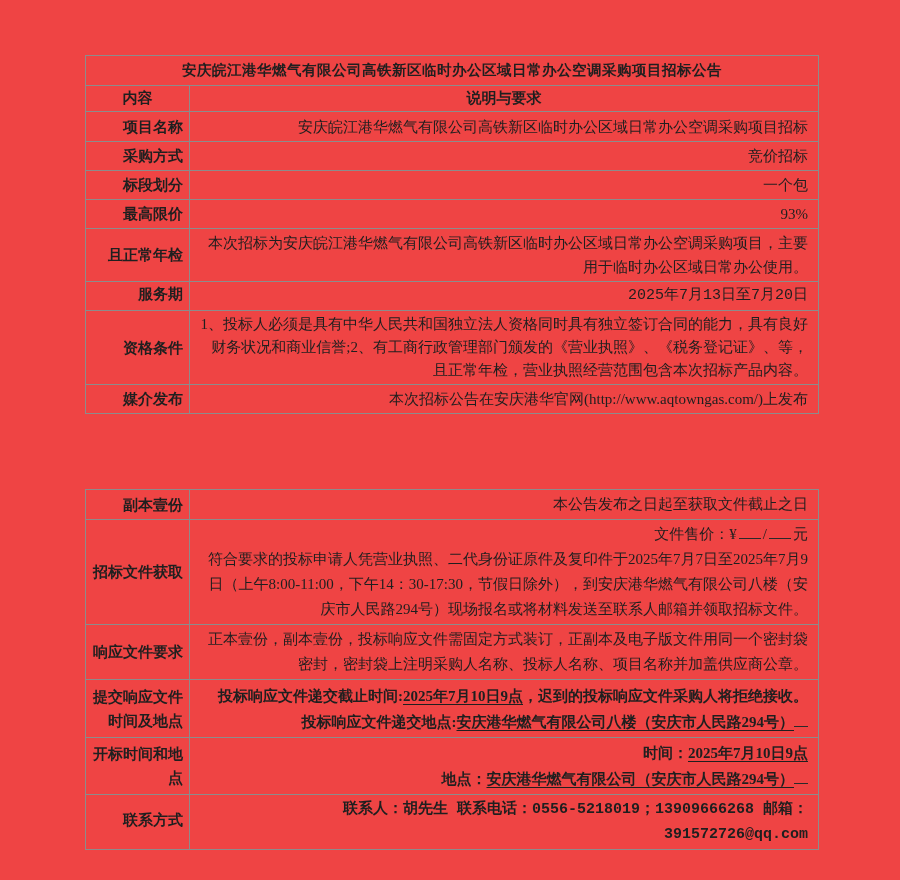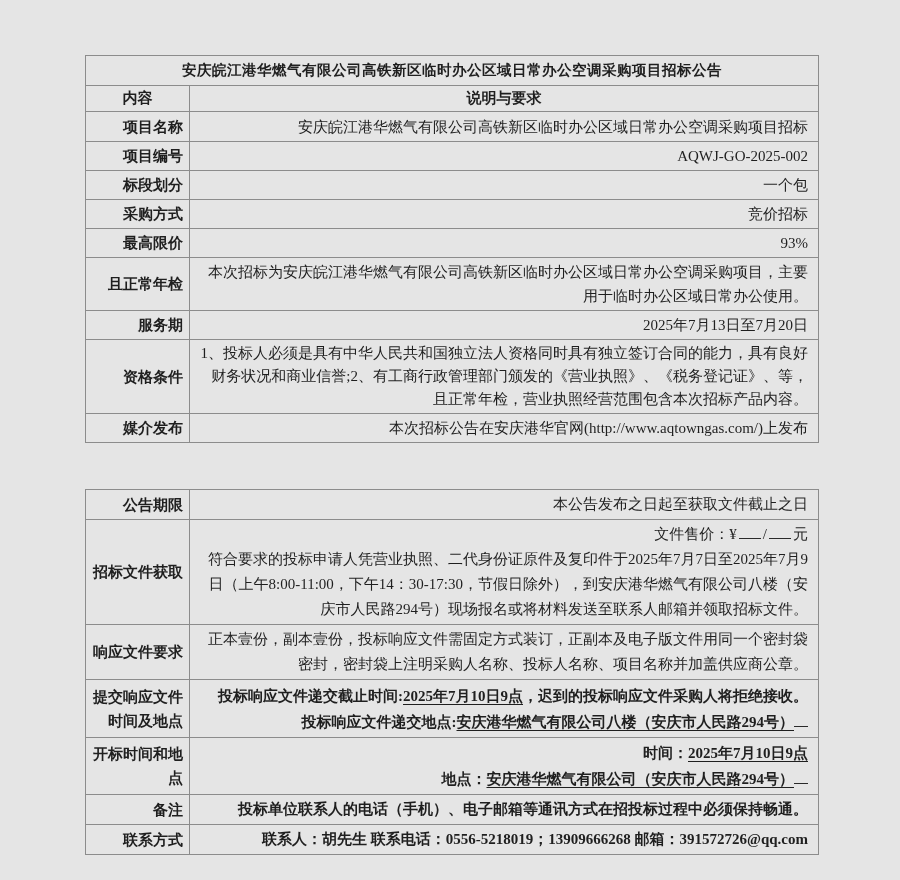--- a/index.html
+++ b/index.html
@@ -4,21 +4,21 @@
 <style>
   html, body {
     margin: 0;
     padding: 0;
     background: #ffffff;
   }
   .sheet {
     position: relative;
     width: 900px;
     height: 880px;
-    background: #e5e5e5;
+    background: #ef4444;
     font-family: "Liberation Serif", "DejaVu Serif", serif;
     color: #1f1f1f;
   }
   table.doc-table {
     position: absolute;
     left: 85px;
     width: 734px;
     border-collapse: collapse;
     table-layout: fixed;
   }
@@ -77,21 +77,21 @@
     border-bottom: 1px solid #2a2a2a;
   }
   .cell-line { display: block; }
 
   
   .h30 { height: 30px; }
   .h29 { height: 29px; }
   .h28 { height: 28px; }
   .h27 { height: 27px; }
   .h26 { height: 26px; }
-  .h25 { height: 25px; }
+  .h25 { height: 25px; font-family: Liberation Mono, monospace; }
   .h52 { height: 52px; }
   .h70 { height: 70px; }
   
   .h102 { height: 102px; }
   .h50  { height: 50px; }
   .h58  { height: 58px; }
   .h24  { height: 24px; }
 </style>
 </head>
 <body>
@@ -108,31 +108,27 @@
       <td colspan="2" class="title-cell">安庆皖江港华燃气有限公司高铁新区临时办公区域日常办公空调采购项目招标公告</td>
     </tr>
     <tr class="h26">
       <td class="header-cell">内容</td>
       <td class="header-cell">说明与要求</td>
     </tr>
     <tr class="h30">
       <td class="label-cell">项目名称</td>
       <td class="value-cell">安庆皖江港华燃气有限公司高铁新区临时办公区域日常办公空调采购项目招标</td>
     </tr>
-    <tr class="h29">
-      <td class="label-cell">项目编号</td>
-      <td class="value-cell">AQWJ-GO-2025-002</td>
+    <tr class="h27">
+      <td class="label-cell">采购方式</td>
+      <td class="value-cell">竞价招标</td>
     </tr>
     <tr class="h27">
       <td class="label-cell">标段划分</td>
       <td class="value-cell">一个包</td>
-    </tr>
-    <tr class="h27">
-      <td class="label-cell">采购方式</td>
-      <td class="value-cell">竞价招标</td>
     </tr>
     <tr class="h26">
       <td class="label-cell">最高限价</td>
       <td class="value-cell">93%</td>
     </tr>
     <tr class="h52">
       <td class="label-cell">且正常年检</td>
       <td class="value-cell">本次招标为安庆皖江港华燃气有限公司高铁新区临时办公区域日常办公空调采购项目，主要用于临时办公区域日常办公使用。</td>
     </tr>
     <tr class="h25">
@@ -150,21 +146,21 @@
   </tbody>
     </table>
 
   <table class="doc-table" id="table-2">
     <colgroup>
         <col style="width:104px">
         <col>
       </colgroup>
     <tbody>
         <tr class="h26">
-      <td class="label-cell">公告期限</td>
+      <td class="label-cell">副本壹份</td>
       <td class="value-cell">本公告发布之日起至获取文件截止之日</td>
     </tr>
     <tr class="h102">
       <td class="label-cell">招标文件获取</td>
       <td class="value-cell">
         <span class="cell-line"><span>文件售价：¥</span><span class="blank-slot"></span><span>/</span><span class="blank-slot"></span><span>元</span></span>
         <span class="cell-line">符合要求的投标申请人凭营业执照、二代身份证原件及复印件于2025年7月7日至2025年7月9日（上午8:00-11:00，下午14：30-17:30，节假日除外），到安庆港华燃气有限公司八楼（安庆市人民路294号）现场报名或将材料发送至联系人邮箱并领取招标文件。</span>
       </td>
     </tr>
     <tr class="h50">
@@ -178,24 +174,20 @@
         <span class="cell-line"><span>投标响应文件递交地点:</span><span class="u">安庆港华燃气有限公司八楼（安庆市人民路294号）</span><span class="tail-slot"></span></span>
       </td>
     </tr>
     <tr class="h50 bold-row">
       <td class="label-cell">开标时间和地点</td>
       <td class="value-cell" style="line-height:26px">
         <span class="cell-line"><span>时间：</span><span class="u">2025年7月10日9点</span></span>
         <span class="cell-line"><span>地点：</span><span class="u">安庆港华燃气有限公司（安庆市人民路294号）</span><span class="tail-slot"></span></span>
       </td>
     </tr>
-    <tr class="h24 bold-row">
-      <td class="label-cell">备注</td>
-      <td class="value-cell">投标单位联系人的电话（手机）、电子邮箱等通讯方式在招投标过程中必须保持畅通。</td>
-    </tr>
     <tr class="h25 bold-row">
       <td class="label-cell">联系方式</td>
       <td class="value-cell">联系人：胡先生 联系电话：0556-5218019；13909666268  邮箱：391572726@qq.com</td>
     </tr>
   </tbody>
     </table>
 
 </div>
 
 </body></html>

